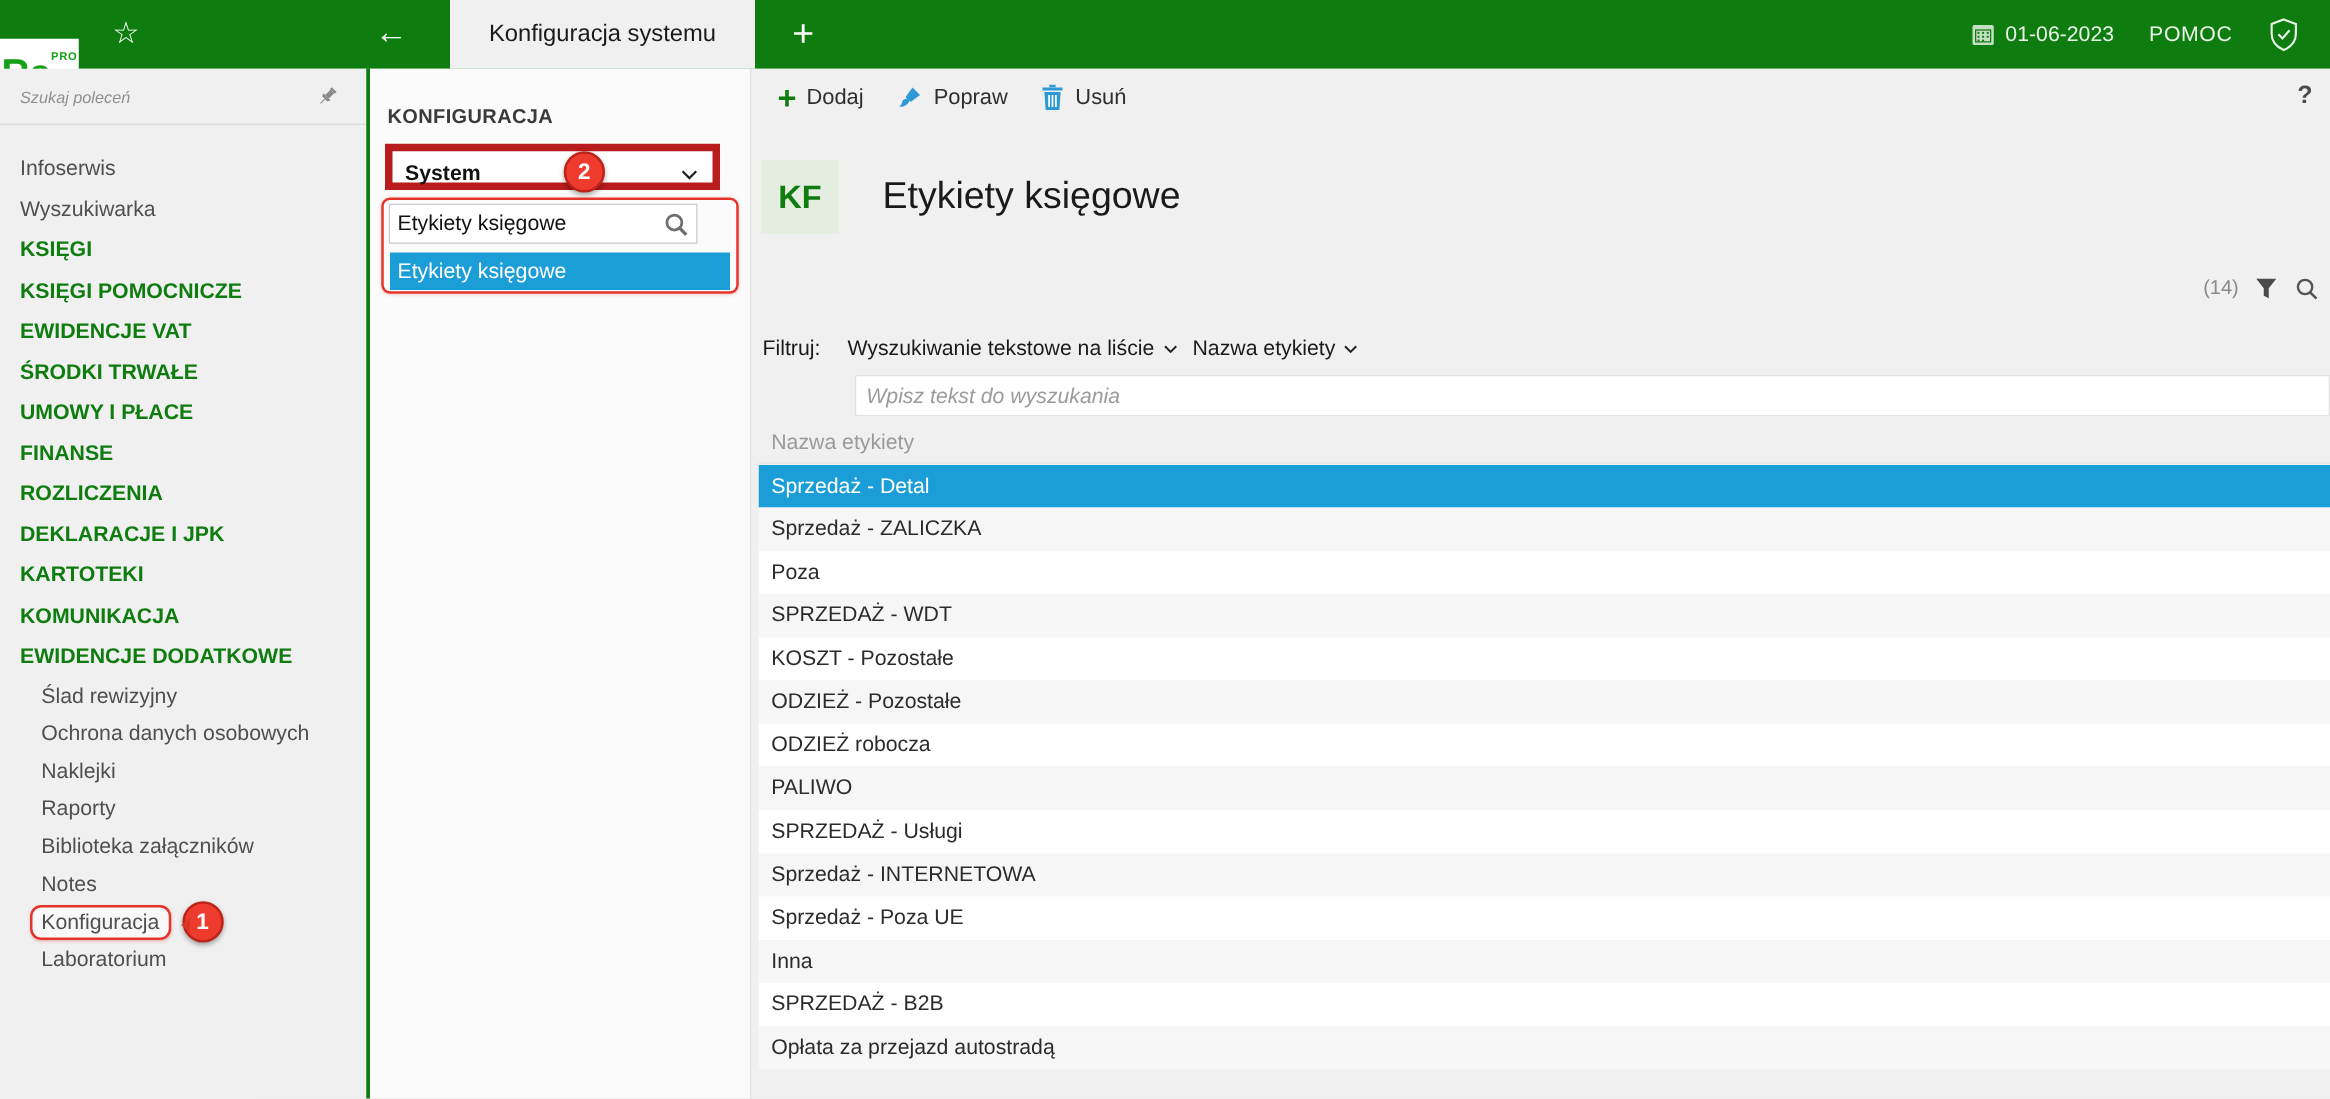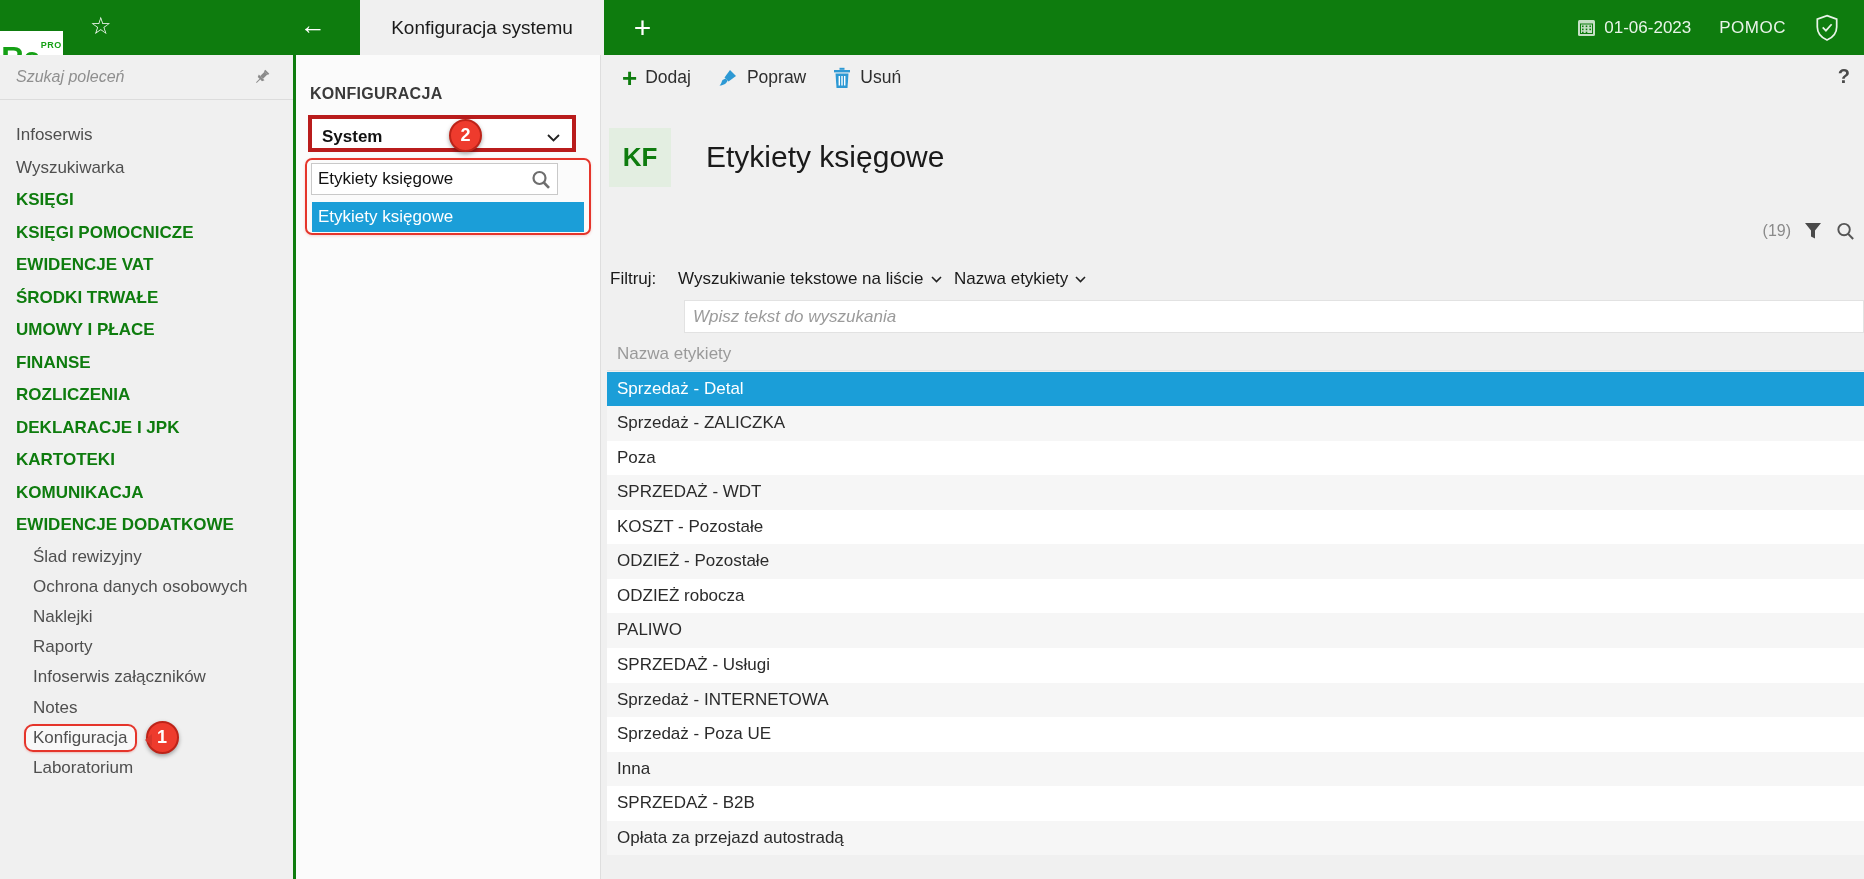--- a/index.html
+++ b/index.html
@@ -16,39 +16,39 @@
   .tab{position:absolute;left:360px;top:0;width:244px;height:55px;background:#f0f0f0;display:flex;align-items:center;justify-content:center;font-size:19px;color:#1a1a1a;}
   .newtab{position:absolute;left:604px;top:0;width:77px;height:55px;color:#fff;font-size:30px;font-weight:200;display:flex;align-items:center;justify-content:center;cursor:pointer;}
   .topbar-right{position:absolute;right:24px;top:0;height:55px;display:flex;align-items:center;gap:28px;}
   .date-group{display:flex;align-items:center;gap:8px;}
   .top-txt{color:#e9f4e9;font-size:17px;}
   .pomoc{letter-spacing:.5px;cursor:pointer;}
 
   
   .sidebar{position:absolute;left:0;top:55px;width:293px;bottom:0;background:#f0f0f0;}
   .sb-search{position:relative;height:45px;border-bottom:1px solid #dcdcdc;}
-  .sb-search input{position:absolute;left:0;top:0;width:100%;height:44px;border:0;background:transparent;padding:0 40px 0 16px;font-size:16px;font-style:italic;color:#555;outline:none;}
+  .sb-search input{position:absolute;left:0;top:0;width:100%;height:44px;border:0;background:transparent;padding:0 40px 0 16px;font-size:13px;font-style:italic;color:#555;outline:none;}
   .sb-search input::placeholder{color:#8f8f8f;font-style:italic;}
   .pin{position:absolute;right:22px;top:13px;}
   .sb-menu{padding-top:19px;}
   .sb-item{font-size:17px;color:#4f4f4f;padding-left:16px;display:flex;align-items:center;cursor:pointer;}
   .sb-item.link,.sb-item.section{height:32.5px;}
   .sb-item.section{color:#0e7c0e;font-weight:bold;}
   .sb-item.sub{height:30.2px;padding-left:33px;}
   .red-outline-inline{display:inline-block;border:2px solid #e5352b;border-radius:9px;padding:0 7px;margin-left:-9px;line-height:24px;background:rgba(255,255,255,.5);box-shadow:0 1px 2px rgba(224,50,40,.25);}
   .num-badge{position:relative;display:inline-block;width:33px;height:33px;margin-left:9px;border-radius:50%;background:#ee3b2d;border:2px solid #bd2318;color:#fff;font-size:18px;font-weight:bold;line-height:29px;text-align:center;box-shadow:0 2px 4px rgba(0,0,0,.35);flex:0 0 auto;}
   .num-badge.tail-left::before{content:"";position:absolute;left:-9px;top:11px;border:6px solid transparent;border-right:7px solid #d8352a;}
 
   
   .vdivider{position:absolute;left:293px;top:55px;width:3px;bottom:0;background:#0e7c0e;}
 
   
   .config-col{position:absolute;left:296px;top:55px;width:305px;bottom:0;background:#fbfbfb;border-right:1px solid #dedede;}
   .config-title{position:absolute;left:14px;top:30px;font-size:16px;font-weight:bold;color:#3a3a3a;letter-spacing:.3px;}
-  .combo{position:absolute;left:12px;top:60px;width:268px;height:37px;background:#fff;border:4px solid #b91c1c;cursor:pointer;}
+  .combo{position:absolute;left:12px;top:60px;width:268px;height:37px;background:#fff;border:6px solid #b91c1c;cursor:pointer;}
   .combo-label{position:absolute;left:10px;top:0;line-height:35px;font-size:17px;font-weight:bold;color:#111;}
   .combo .chev{position:absolute;right:12px;top:15px;}
   .badge2{position:absolute;left:128px;top:0;}
   .red-box{position:absolute;left:9px;top:103px;width:286px;height:77px;border:2px solid #e5352b;border-radius:7px;pointer-events:none;box-shadow:0 1px 3px rgba(224,50,40,.2);}
   .cfg-search{position:absolute;left:15px;top:108px;width:247px;height:32px;background:#fff;border:1px solid #c9c9c9;}
   .cfg-search input{width:100%;height:100%;border:0;outline:none;padding:0 30px 0 6px;font-size:17px;color:#111;background:transparent;}
   .cfg-search .mag{position:absolute;right:5px;top:5px;}
   .cfg-result{position:absolute;left:16px;top:147px;width:272px;height:30px;background:#1b9ed8;color:#fff;font-size:17px;line-height:30px;padding-left:6px;cursor:pointer;}
 
   
@@ -145,21 +145,21 @@
         <div class="sb-item section">FINANSE</div>
         <div class="sb-item section">ROZLICZENIA</div>
         <div class="sb-item section">DEKLARACJE I JPK</div>
         <div class="sb-item section">KARTOTEKI</div>
         <div class="sb-item section">KOMUNIKACJA</div>
         <div class="sb-item section">EWIDENCJE DODATKOWE</div>
         <div class="sb-item sub">Ślad rewizyjny</div>
         <div class="sb-item sub">Ochrona danych osobowych</div>
         <div class="sb-item sub">Naklejki</div>
         <div class="sb-item sub">Raporty</div>
-        <div class="sb-item sub">Infoserwis załączników</div>
+        <div class="sb-item sub">Biblioteka załączników</div>
         <div class="sb-item sub">Notes</div>
         <div class="sb-item sub">
           <span class="red-outline-inline">Konfiguracja</span>
           <span class="num-badge tail-left">1</span>
         </div>
         <div class="sb-item sub">Laboratorium</div>
       </div>
   </div>
 
   <div class="vdivider"></div>
@@ -216,21 +216,21 @@
         </span>
         <span>Usuń</span>
       </div>
     </div>
     <div class="help-q">?</div>
 
     <div class="module-badge">KF</div>
     <div class="page-title">Etykiety księgowe</div>
 
     <div class="count-row">
-      <span class="count-txt">(19)</span>
+      <span class="count-txt">(14)</span>
       <span>
         <svg width="20" height="20" viewBox="0 0 20 20">
             <path d="M2 2 H18 L12 9.5 V17.5 L8 15.5 V9.5 Z" fill="#4a4a4a"></path>
           </svg>
       </span>
       <span>
         <svg width="21" height="21" viewBox="0 0 22 22">
             <circle cx="9.5" cy="9" r="6" fill="none" stroke="#555" stroke-width="2"></circle>
             <line x1="13.8" y1="13.5" x2="19" y2="18.8" stroke="#555" stroke-width="2.2"></line>
           </svg>

